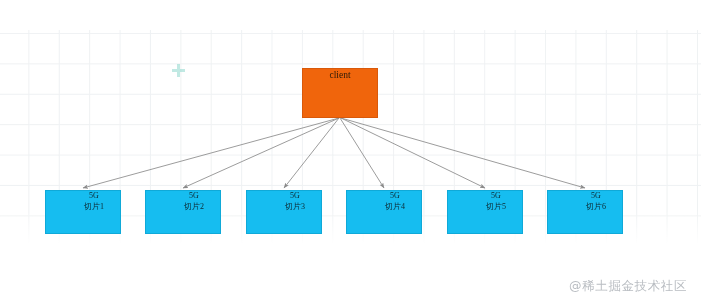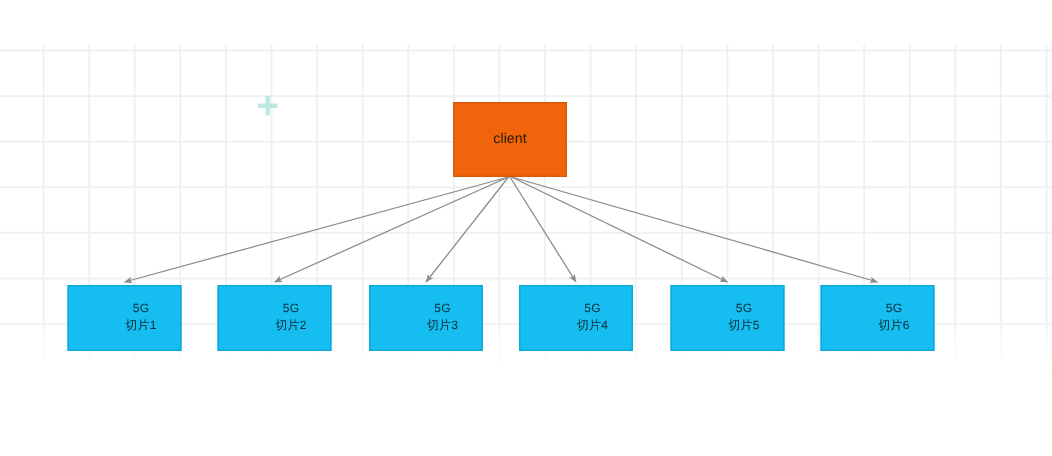--- a/index.html
+++ b/index.html
@@ -46,24 +46,25 @@
     height: 304px;
     pointer-events: none;
   }
   
   .node {
     position: absolute;
     box-sizing: border-box;
     display: flex;
     flex-direction: column;
     align-items: center;
-    justify-content: center;
+    justify-content: flex-start;
     line-height: 1.32;
     text-align: center;
     color: #1a1a1a;
+    font-family: Liberation Serif, serif;
   }
   .node-client {
     background: #f0650c;
     border: 1px solid #d9590a;
     font-size: 9.5px;
     color: #2b1a08;
   }
   .node-slice {
     background: #16bdf0;
     border: 1px solid #0fa9d8;
@@ -150,14 +151,15 @@
   </div>
   <div class="node node-slice" style="left: 447px; top: 190px; width: 76px; height: 44px; background: rgb(22, 189, 240); border-color: rgb(15, 169, 216);">
     <span class="ln1">5G</span>
     <span class="ln2">切片5</span>
   </div>
   <div class="node node-slice" style="left: 547px; top: 190px; width: 76px; height: 44px; background: rgb(22, 189, 240); border-color: rgb(15, 169, 216);">
     <span class="ln1">5G</span>
     <span class="ln2">切片6</span>
   </div>
 
+  <div id="watermark" style="color: rgb(185, 189, 194);">@稀土掘金技术社区</div>
 
 </div>
 
 </body></html>

